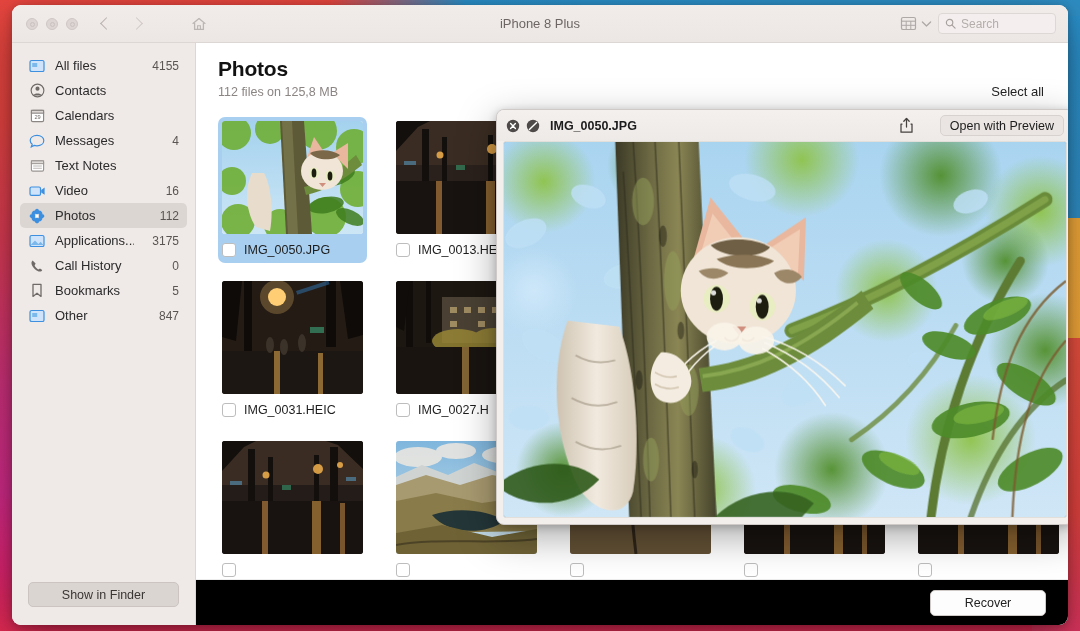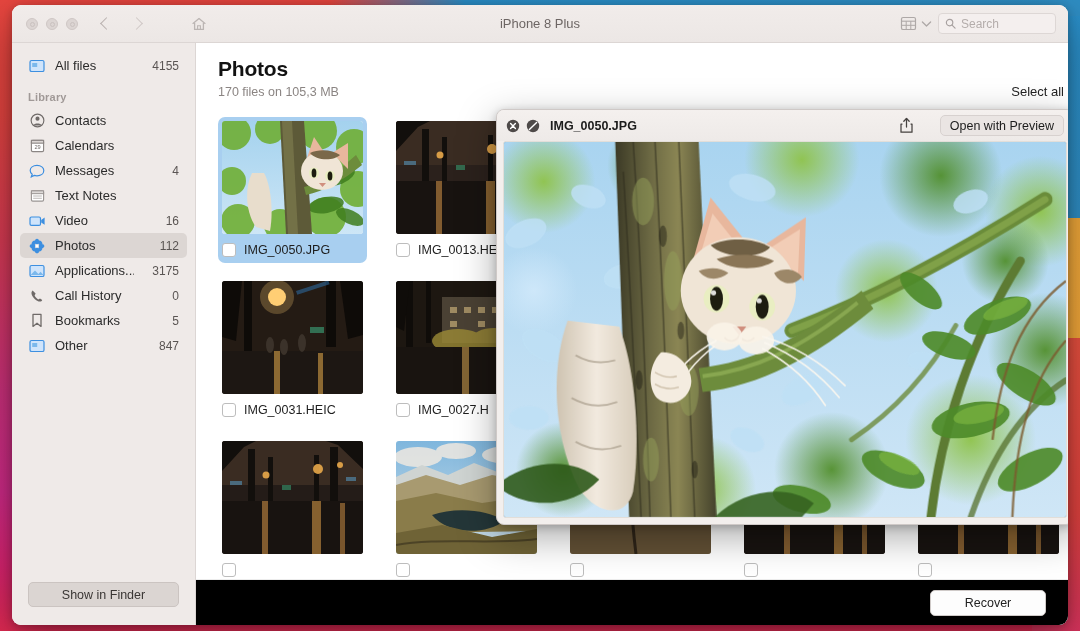--- a/index.html
+++ b/index.html
@@ -130,21 +130,21 @@
     font-size: 12.5px; color: #3a3634; cursor: default;
     font-family: "Liberation Sans", sans-serif;
   }
 
   
   #content { flex: 1; display: flex; flex-direction: column; background: #fff; min-width: 0; position: relative; }
   #content-head { padding: 14px 22px 8px; position: relative; }
   #page-title { font-size: 21px; font-weight: bold; color: #121212; letter-spacing: -.2px; }
   #page-sub { font-size: 12.5px; color: #8b8583; margin-top: 4px; }
   #select-all {
-    position: absolute; right: 4px; bottom: 8px;
+    position: absolute; right: 24px; bottom: 8px;
     font-size: 13px; color: #232323; cursor: default;
   }
 
   #grid-scroll { flex: 1; position: relative; overflow: hidden; }
   #grid {
     display: grid; grid-template-columns: repeat(5, 149px);
     gap: 14px 25px; padding: 10px 22px 8px;
   }
   .cell { width: 149px; border-radius: 7px; padding: 4px; }
   .cell.selected { background: #a8cff0; }
@@ -279,21 +279,20 @@
           <span class="ico">
             <svg width="16" height="14" viewBox="0 0 16 14">
               <rect x="1" y="1.5" width="14" height="11" rx="1.6" fill="#cfe4fb" stroke="#3d8fe0" stroke-width="1.2"></rect>
               <rect x="3.2" y="4" width="5" height="4" fill="#7bb8ec"></rect>
             </svg>
           </span>
           <span class="lbl">All files</span>
           <span class="cnt">4155</span>
         </div>
 
-        <div class="side-head">Library</div>
 
         <div class="side-row">
           <span class="ico">
             <svg width="15" height="15" viewBox="0 0 16 16">
               <circle cx="8" cy="8" r="6.8" fill="none" stroke="#6f6a68" stroke-width="1.2"></circle>
               <circle cx="8" cy="6" r="2.2" fill="#6f6a68"></circle>
               <path d="M3.6 13.4 C4.6 10.6 11.4 10.6 12.4 13.4" fill="#6f6a68"></path>
             </svg>
           </span>
           <span class="lbl">Contacts</span>
@@ -410,21 +409,21 @@
 
         <div id="sidebar-spacer"></div>
         <div id="finder-btn-wrap">
           <button id="show-in-finder">Show in Finder</button>
         </div>
       </div>
 
       <div id="content">
         <div id="content-head">
           <div id="page-title">Photos</div>
-          <div id="page-sub">170 files on 105,3 MB</div>
+          <div id="page-sub">112 files on 125,8 MB</div>
           <div id="select-all">Select all</div>
         </div>
 
         <div id="grid-scroll">
           <div id="grid">
               <div class="cell selected">
                 <div class="thumb">
                   <svg width="141" height="113" viewBox="0 0 141 113">
                     <defs>
                       <linearGradient id="ks" x1="0" y1="0" x2="0" y2="1">

